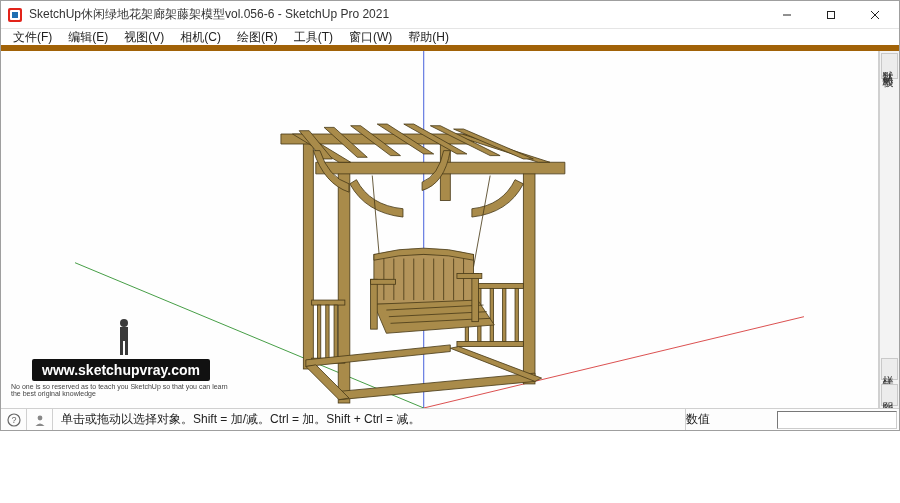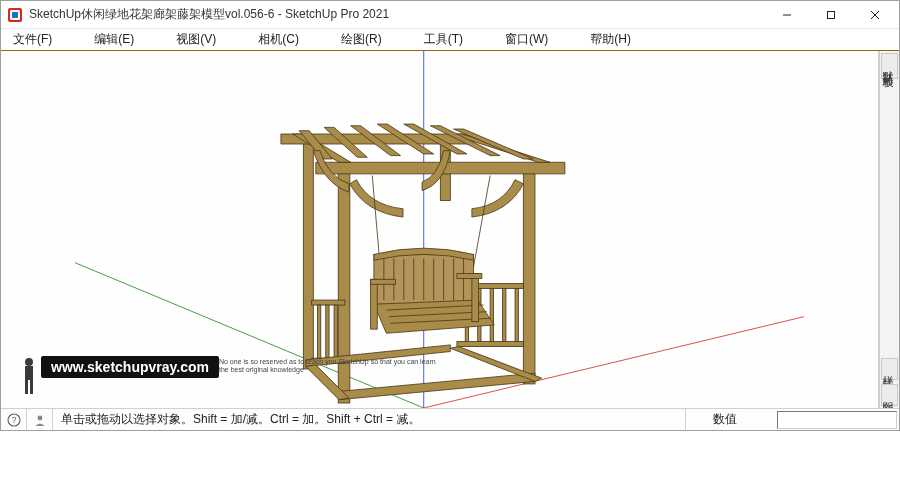--- a/index.html
+++ b/index.html
@@ -7,43 +7,43 @@
 
 .window { width: 900px; height: 431px; border: 1px solid #9f9f9f; display: flex; flex-direction: column; background: #fff; }
 
 .titlebar { height: 28px; display: flex; align-items: center; padding: 0 2px 0 6px; background: #fff; border-bottom: 1px solid #e5e5e5; }
 .titlebar .app-icon { width: 16px; height: 16px; margin-right: 6px; }
 .titlebar .title { flex: 1; font-size: 12px; color: #333; white-space: nowrap; overflow: hidden; text-overflow: ellipsis; }
 .win-controls { display: flex; height: 100%; }
 .win-btn { width: 44px; height: 28px; display: flex; align-items: center; justify-content: center; color: #222; }
 .win-btn svg { width: 10px; height: 10px; }
 
-.menubar { height: 22px; display: flex; align-items: center; padding: 0 4px; font-size: 12px; color: #222; border-bottom: 1px solid #a16207; gap: 26px; }
+.menubar { height: 22px; display: flex; align-items: center; padding: 0 4px; font-size: 12px; color: #222; border-bottom: 6px solid #a16207; }
 .menu-item { padding: 2px 8px; white-space: nowrap; }
 
 .workarea { flex: 1; display: flex; position: relative; overflow: hidden; }
 .viewport { flex: 1; position: relative; background: #fefefe; border-right: 1px solid #d0d0d0; }
 .viewport svg.scene { position: absolute; inset: 0; width: 100%; height: 100%; }
 
 .side-trays { width: 20px; display: flex; flex-direction: column; background: #f3f3f3; border-left: 1px solid #d0d0d0; }
 .tray-tab { writing-mode: vertical-rl; text-orientation: upright; font-size: 11px; padding: 8px 2px; background: #ececec; border: 1px solid #c9c9c9; margin: 2px 1px; text-align: center; color: #333; letter-spacing: 2px; }
 .tray-spacer { flex: 1; }
 
-.watermark { position: absolute; left: 10px; bottom: 10px; display: flex; align-items: flex-start; pointer-events: none; }
+.watermark { position: absolute; left: 10px; bottom: 10px; display: flex; flex-direction: column; align-items: center; pointer-events: none; }
 .wm-figure { width: 24px; height: 40px; margin-left: 6px; margin-bottom: 2px; }
 .wm-banner { background: #111; color: #fff; font-size: 14px; font-weight: bold; padding: 3px 10px; border-radius: 2px; font-family: Arial, sans-serif; }
 .wm-sub { font-size: 7px; color: #444; margin-top: 2px; max-width: 220px; line-height: 1.1; }
 
 .statusbar { height: 22px; border-top: 1px solid #d0d0d0; display: flex; align-items: center; font-size: 12px; color: #222; background: #fdfdfd; }
 .status-help { width: 26px; height: 100%; display: flex; align-items: center; justify-content: center; border-right: 1px solid #d0d0d0; }
 .status-help svg { width: 14px; height: 14px; }
 .status-icon { width: 26px; height: 100%; display: flex; align-items: center; justify-content: center; border-right: 1px solid #d0d0d0; }
 .status-icon svg { width: 14px; height: 14px; }
 .status-hint { flex: 1; padding: 0 8px; white-space: nowrap; overflow: hidden; }
-.status-box { padding: 0 27px; border-left: 1px solid #d0d0d0; height: 100%; display: flex; align-items: center; min-width: 90px; }
+.status-box { padding: 0 0; border-left: 1px solid #d0d0d0; height: 100%; display: flex; align-items: center; min-width: 90px; }
 </style>
 </head>
 <body>
 
 <div class="window">
 
   <div class="titlebar">
     <span class="app-icon">
       <svg viewBox="0 0 16 16">
           <rect x="1" y="1" width="14" height="14" rx="2" fill="#e2231a"></rect>

